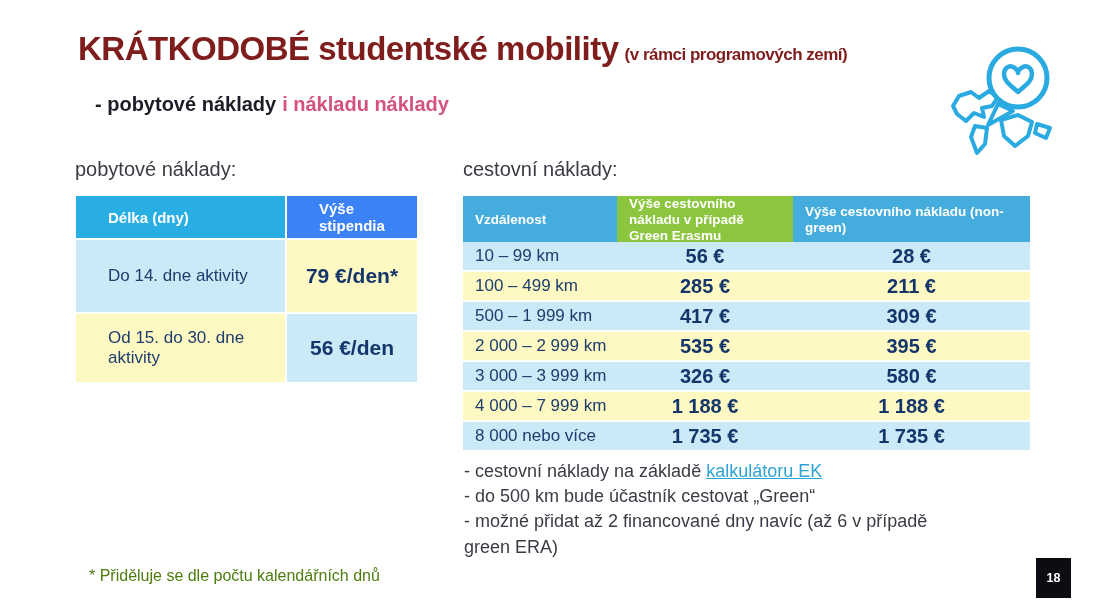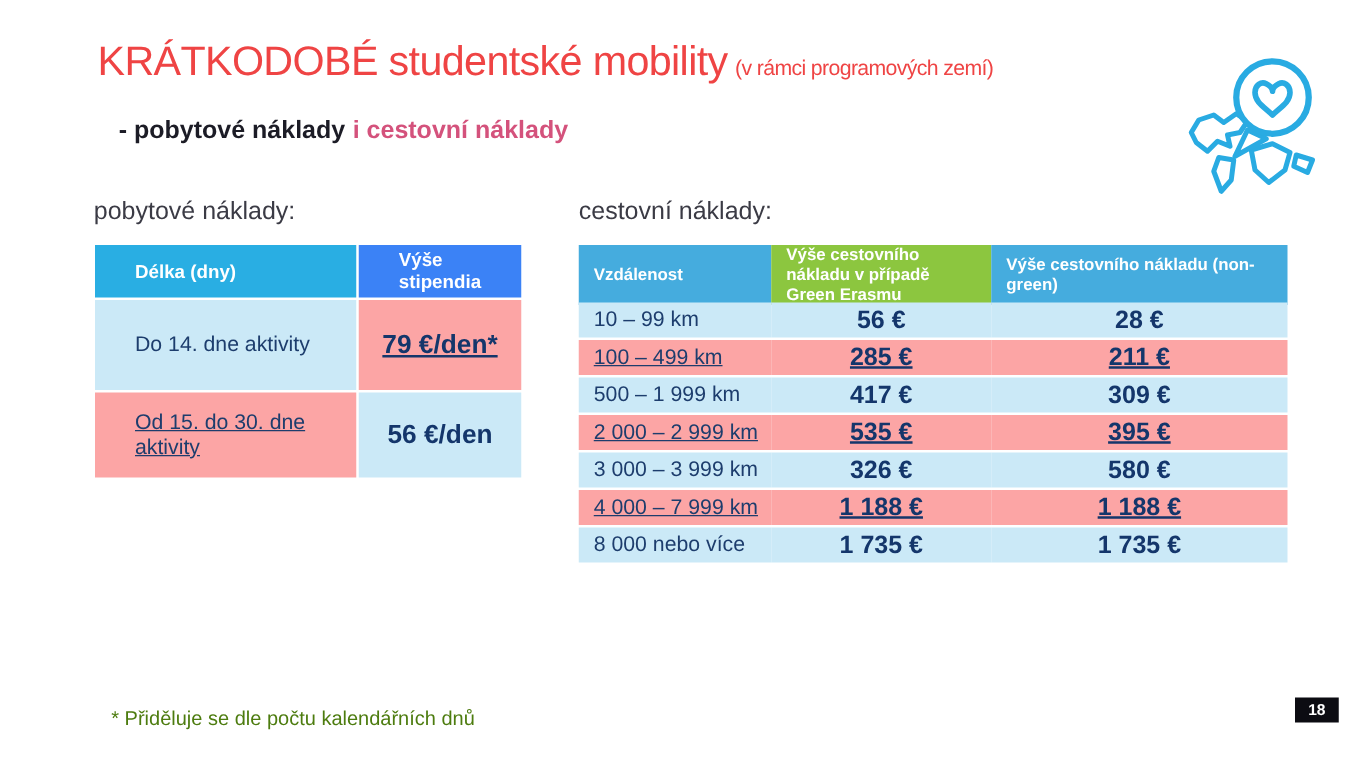--- a/index.html
+++ b/index.html
@@ -4,76 +4,76 @@
 <style>
   * { margin:0; padding:0; box-sizing:border-box; }
   html,body { background:#e9e9e9; }
   .slide {
     position:relative; width:1096px; height:616px; margin:0 auto;
     background:#ffffff; overflow:hidden;
     font-family:"Liberation Sans", sans-serif;
     color:#3b3b45;
   }
   
-  .title { position:absolute; left:78px; top:30px; color:#ef4444; font-weight:normal; font-size:33px; letter-spacing:-0.5px; white-space:nowrap;text-align:center; }
+  .title { position:absolute; left:78px; top:30px; color:#7f1d1d; font-weight:bold; font-size:33px; letter-spacing:-0.5px; white-space:nowrap;text-align:center; }
   .title .suffix { font-size:17px; margin-left:6px; }
   .subtitle { position:absolute; left:95px; top:93px; font-size:20px; font-weight:bold; color:#1c1c26; white-space:nowrap; }
   .subtitle .pink { color:#d4527c; margin-left:6px; }
 
   
   .section-label { position:absolute; top:158px; font-size:20px; color:#3b3b45; }
   .stay-label { left:75px; }
   .travel-label { left:463px; }
 
   
   .stay-table { position:absolute; left:76px; top:196px; width:341px;
     display:grid; grid-template-columns:209px 130px; grid-template-rows:42px 72px 68px; gap:2px; }
   .stay-table .cell { display:flex; align-items:center; padding-left:32px; }
   .stay-table .hdr { color:#ffffff; font-weight:bold; font-size:15px; }
   .bg-cyan { background:#29AEE3; }
   .bg-darkblue { background:#3b82f6; }
   .bg-a { background:#CBE9F7; }
-  .bg-b { background:#fca5a5;text-decoration:underline; }
+  .bg-b { background:#fef9c3; }
   .stay-table .rowlabel { font-size:17px; color:#1D3D6D; }
   .stay-table .rowvalue { justify-content:center; padding-left:0; font-size:21px; font-weight:bold; color:#14366B; }
 
   
   .travel-table { position:absolute; left:463px; top:196px; width:567px; }
   .travel-head { display:grid; grid-template-columns:154px 176px 237px; height:44px; }
   .travel-head .th { display:flex; align-items:center; padding:0 12px; color:#ffffff; font-weight:bold; font-size:13.5px; line-height:1.18; }
   .th-blue { background:#45ACDE; }
   .th-green { background:#8CC63F; }
   .travel-row { display:grid; grid-template-columns:154px 176px 237px; height:28px; margin-top:2px; }
   .travel-row .td { display:flex; align-items:center; }
   .travel-row .dist { padding-left:12px; font-size:17px; color:#1D3D6D; }
   .travel-row .val { justify-content:center; font-size:20px; font-weight:bold; color:#14366B; }
 
   
   .notes { position:absolute; left:464px; top:459px; width:487px; font-size:18px; line-height:1.4; color:#3b3b45; }
   .notes a { color:#2FA3D6; text-decoration:underline; cursor:pointer; }
 
   
   .footnote { position:absolute; left:89px; top:567px; font-size:16px; color:#4d7c0f; }
-  .page-box { position:absolute; left:1036px; top:558px; width:35px; height:20px; background:#0c0c12;
+  .page-box { position:absolute; left:1036px; top:558px; width:35px; height:40px; background:#0c0c12;
     color:#ffffff; display:flex; align-items:center; justify-content:center; font-size:12.5px; font-weight:bold; }
 
   
   .globe-icon { position:absolute; left:945px; top:40px; width:122px; height:127px; }
 </style>
 </head>
 <body>
 
 <div class="slide">
 
   <div class="title">
     <span>KRÁTKODOBÉ studentské mobility</span><span class="suffix">(v rámci programových zemí)</span>
   </div>
 
   <div class="subtitle">
-    <span>- pobytové náklady</span><span class="pink">i cestovní náklady</span>
+    <span>- pobytové náklady</span><span class="pink">i nákladu náklady</span>
   </div>
 
   <svg class="globe-icon" viewBox="0 0 122 127" fill="none" xmlns="http://www.w3.org/2000/svg">
     <g stroke="#29ABE2" stroke-width="4" stroke-linejoin="round" fill="none">
       <path d="M8 66 L14 56 L26 52 L34 58 L44 51 L53 57 L47 66 L37 68 L39 77 L29 73 L21 81 L12 74 Z"></path>
       <path d="M30 86 L42 88 L40 104 L32 113 L26 97 Z"></path>
       <path d="M56 80 L73 75 L87 82 L83 96 L70 106 L59 96 Z"></path>
       <path d="M92 84 L105 88 L101 98 L90 93 Z"></path>
     </g>
     <path d="M53 64 L43 85 L68 71 Z" fill="#ffffff" stroke="#29ABE2" stroke-width="4" stroke-linejoin="round"></path>
@@ -131,18 +131,23 @@
           <div class="td val bg-b">1 188 €</div>
         </div>
         <div class="travel-row">
           <div class="td dist bg-a">8 000 nebo více</div>
           <div class="td val bg-a">1 735 €</div>
           <div class="td val bg-a">1 735 €</div>
         </div>
       </div>
   </div>
 
+  <div class="notes" id="notes">
+      <div><span>- cestovní náklady na základě </span><a>kalkulátoru EK</a></div>
+      <div>- do 500 km bude účastník cestovat „Green“</div>
+      <div>- možné přidat až 2 financované dny navíc (až 6 v případě green ERA)</div>
+    </div>
 
   <div class="footnote">* Přiděluje se dle počtu kalendářních dnů</div>
 
   <div class="page-box">18</div>
 
 </div>
 
 </body></html>

